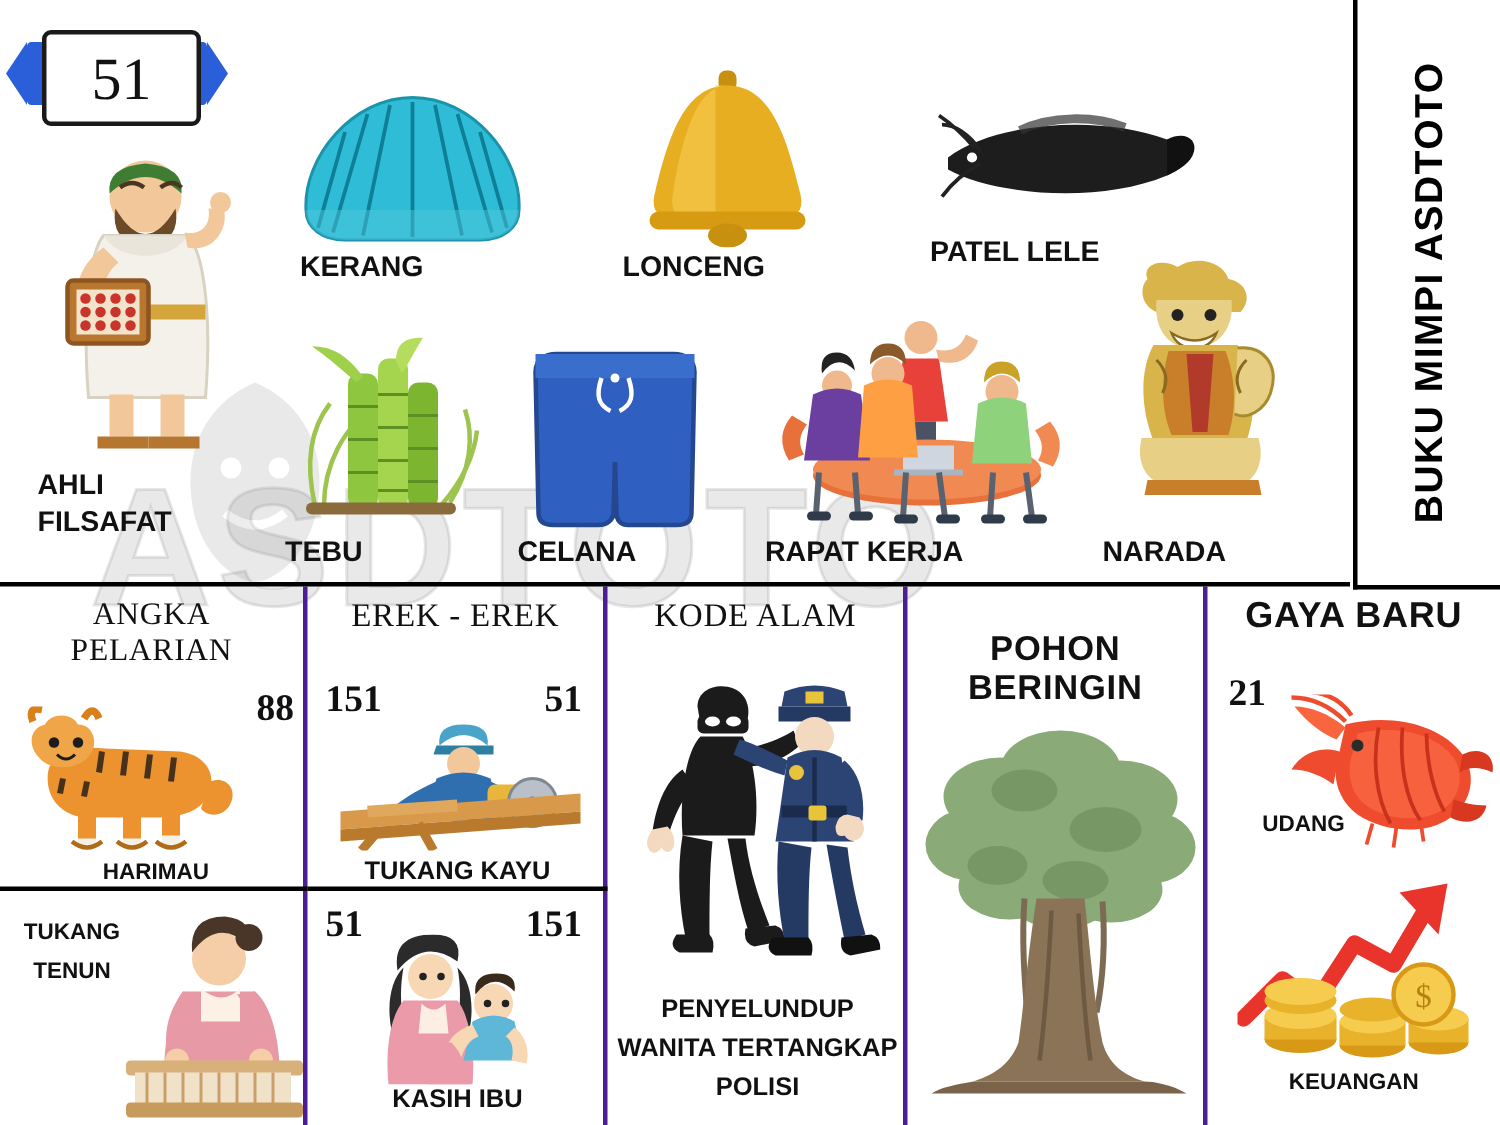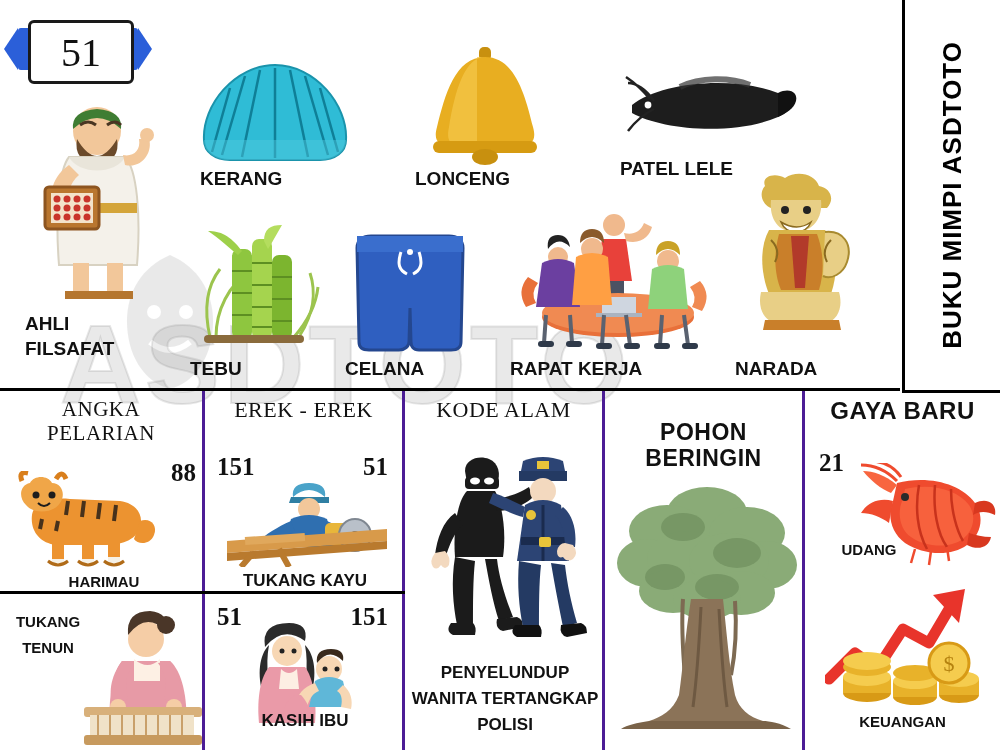--- a/index.html
+++ b/index.html
@@ -533,21 +533,21 @@
           <path d="M64 60 C52 64 46 72 46 80 L56 84 C58 76 62 70 68 68Z" fill="#f7d7b4"></path>
           <path d="M92 62 C100 68 102 78 100 86 L90 84 C92 76 90 70 86 68Z" fill="#f7d7b4"></path>
           <path d="M44 72 C34 78 30 90 34 100 L62 100 C60 88 56 78 50 72Z" fill="#ea9aa8"></path>
           <circle cx="74" cy="46" r="2.5" fill="#222"></circle>
           <circle cx="86" cy="46" r="2.5" fill="#222"></circle>
           <circle cx="31" cy="28" r="2.5" fill="#222"></circle>
           <circle cx="43" cy="28" r="2.5" fill="#222"></circle>
         </svg>
       </div>
 
-      <div style="position:absolute; left:0; top:320px; width:200px;text-align:center;" class="cap2">KASIH IBU</div>
+      <div style="position:absolute; left:0; top:332px; width:200px;text-align:center;" class="cap2">KASIH IBU</div>
     </div>
 
     <div class="col" style="left:405px; width:200px;">
       <div class="col-title" style="font-family:'Liberation Serif', serif; font-size:22px;">KODE ALAM</div>
 
       <div style="position:absolute; left:22px; top:62px;">
         <svg width="160" height="190" viewBox="0 0 160 190">
 
           <path d="M38 18 C38 6 52 2 62 6 C72 10 74 22 70 30 L40 30 Z" fill="#1b1b1b"></path>
           <rect x="38" y="24" width="34" height="12" rx="4" fill="#1b1b1b"></rect>

